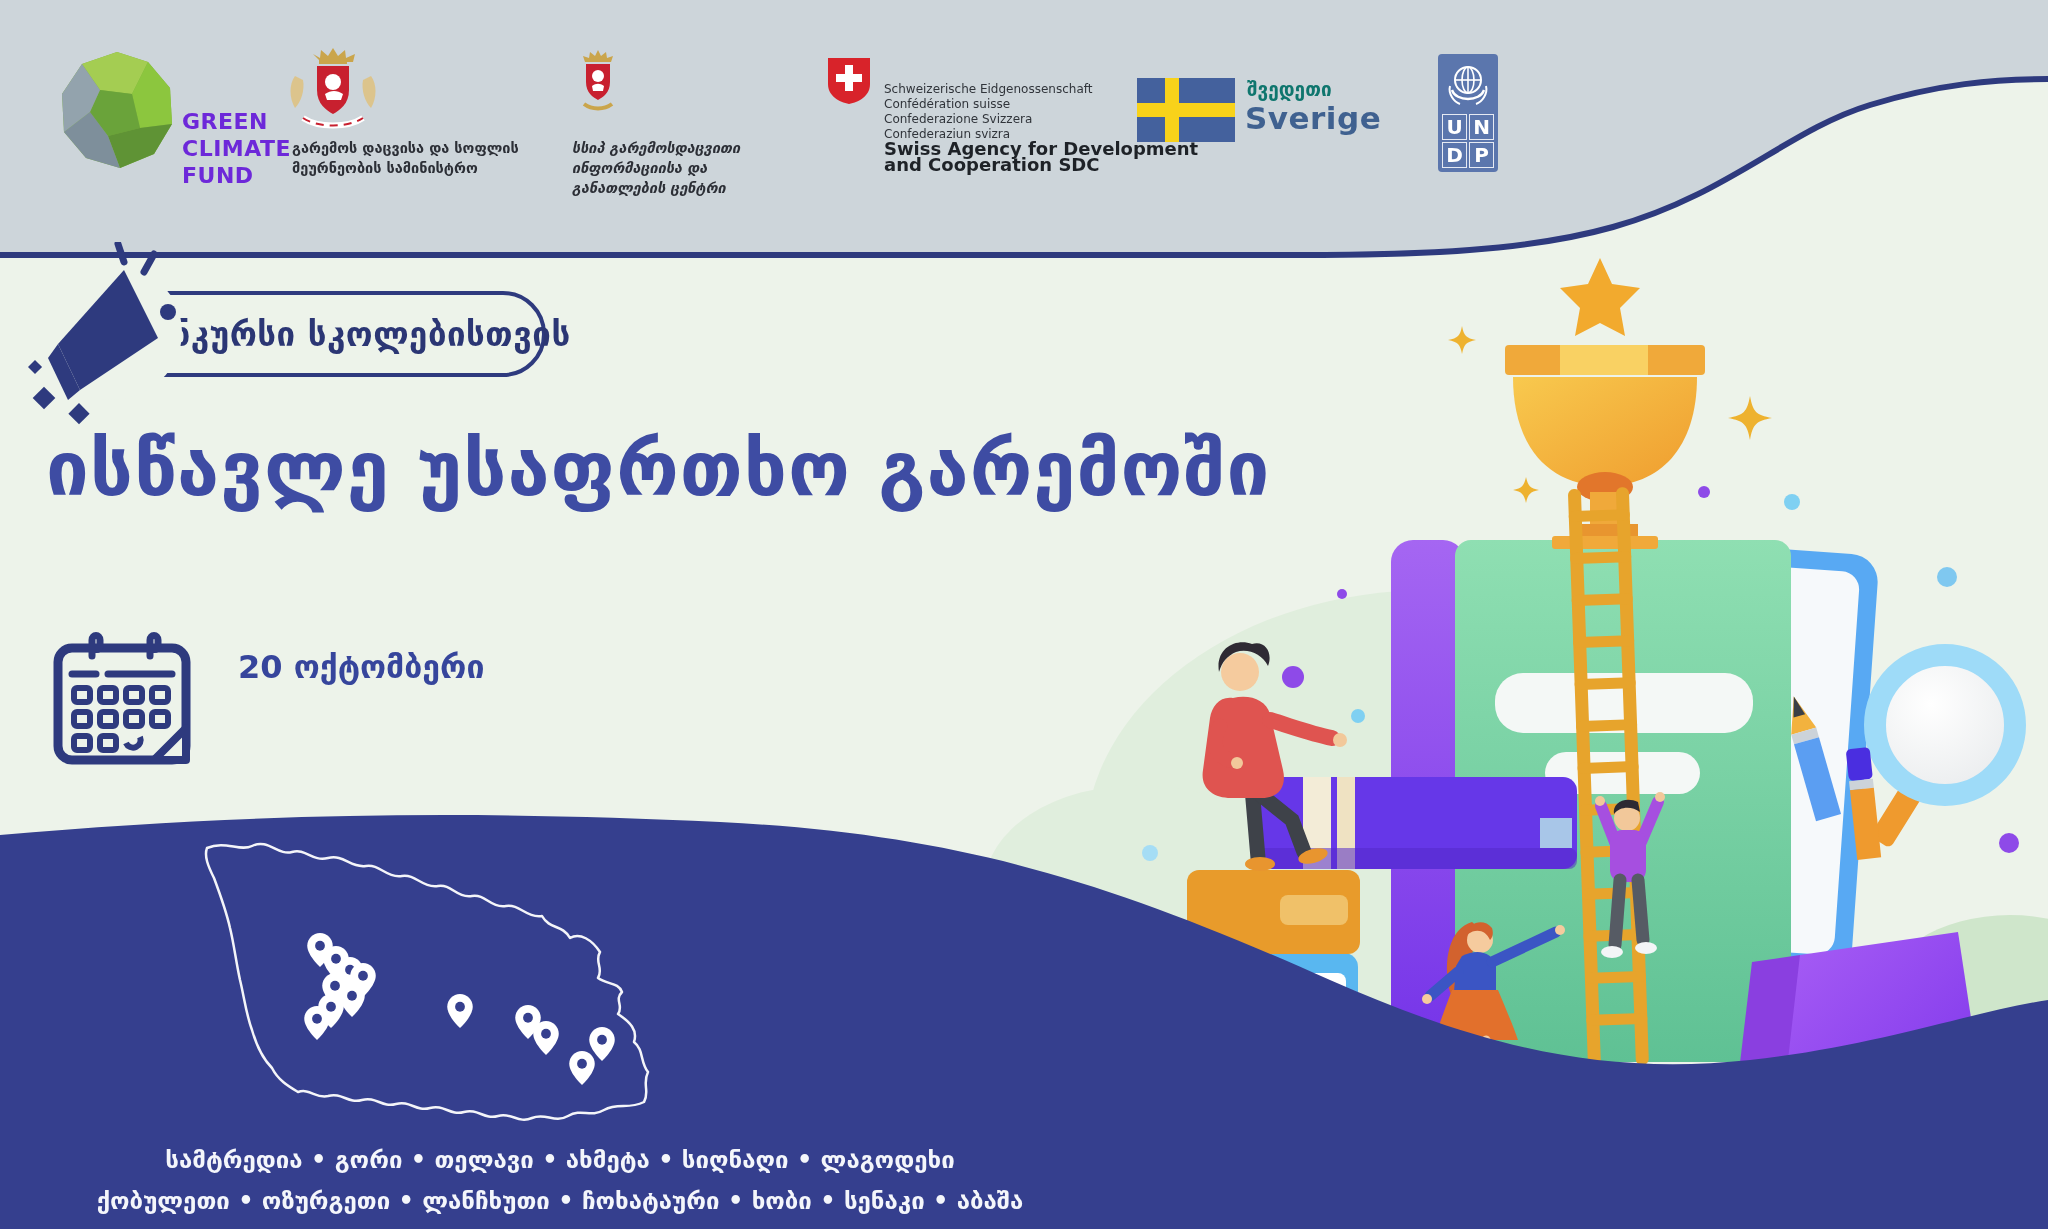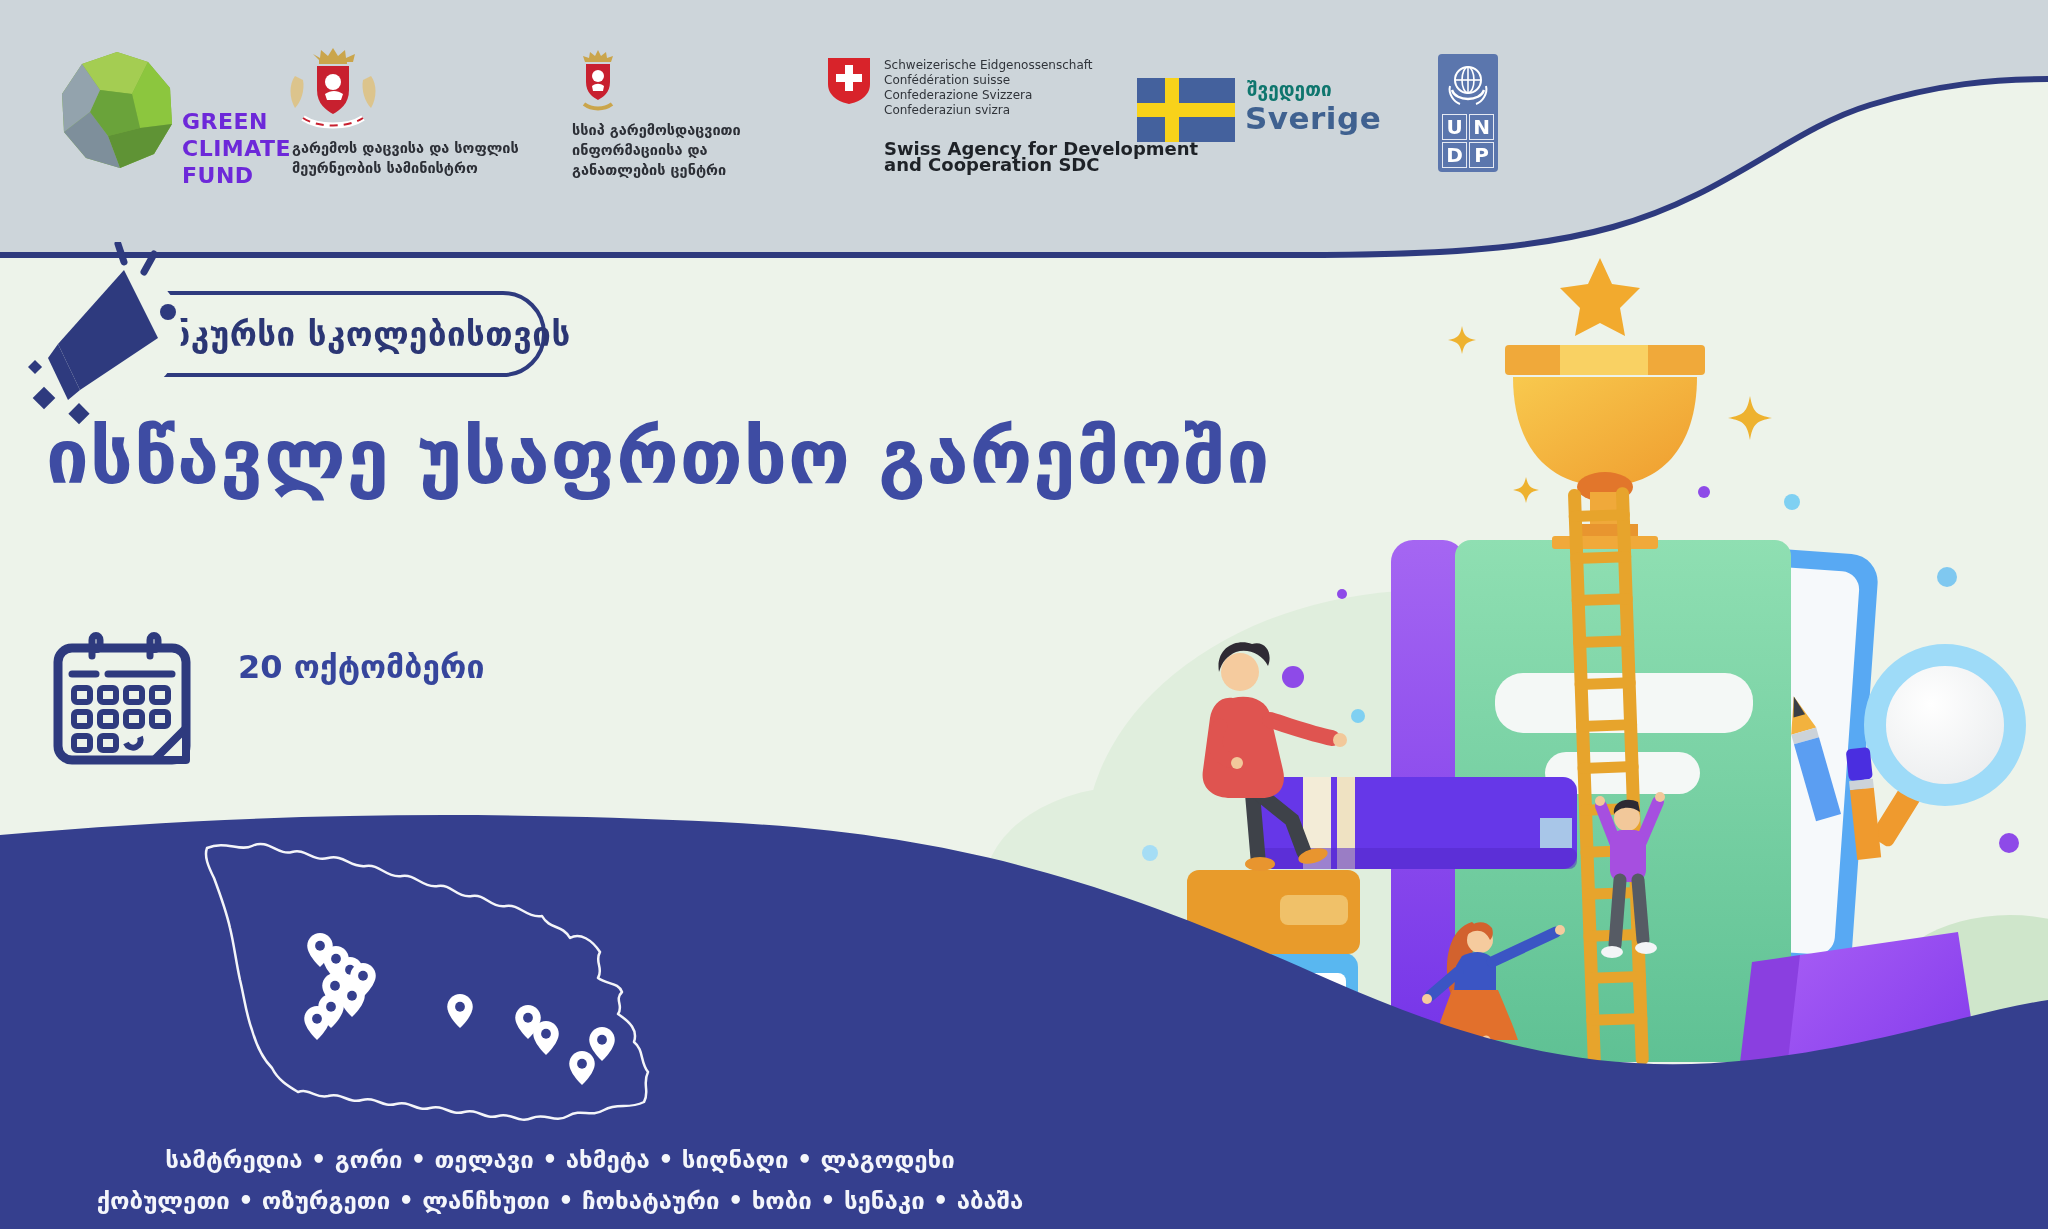--- a/index.html
+++ b/index.html
@@ -4,35 +4,35 @@
 <style>
   html,body{margin:0;padding:0;background:#555;}
   .canvas{position:relative;width:2048px;height:1229px;overflow:hidden;
     background:#edf3ea;font-family:"DejaVu Sans",sans-serif;}
   .abs{position:absolute;}
   svg{display:block;}
   
   .band-svg{left:0;top:0;z-index:2;pointer-events:none;}
   .logo-text{color:#6d28d9;font-weight:700;font-size:22px;line-height:27px;letter-spacing:.5px;z-index:3;}
   .geo-logo-text{color:#2c2f36;font-weight:700;font-size:14.5px;line-height:20px;z-index:3;}
-  .swiss-text{color:#30343a;font-size:12px;line-height:15px;z-index:3;}
+  .swiss-text{color:#30343a;font-size:12px;line-height:15px;z-index:3;margin-top:24px;}
   .swiss-agency{color:#1e2227;font-weight:700;font-size:18px;line-height:16px;z-index:3;}
   .sweden-ka{color:#0f766e;font-size:19px;font-weight:600;z-index:3;}
   .sweden-lat{color:#3f6190;font-size:31px;font-weight:700;letter-spacing:.5px;z-index:3;}
   .undp-box{width:60px;height:118px;background:#5b76ad;border-radius:4px;z-index:3;}
   .undp-grid{position:absolute;left:4px;top:60px;width:52px;height:54px;
     display:grid;grid-template-columns:1fr 1fr;grid-template-rows:1fr 1fr;gap:2px;}
   .undp-grid span{display:flex;align-items:center;justify-content:center;
     color:#fff;font-weight:700;font-size:20px;border:1px solid rgba(255,255,255,.85);}
   
   .badge{left:80px;top:291px;width:466px;height:86px;border:4px solid #2e3a7e;border-radius:44px;
     display:flex;align-items:center;justify-content:center;padding-left:70px;box-sizing:border-box;z-index:4;}
   .badge span{color:#2b3674;font-weight:700;font-size:33px;letter-spacing:.5px;white-space:nowrap;}
   .mega-svg{left:28px;top:242px;z-index:5;}
-  .title{left:46px;top:412px;width:1400px;color:#3e4ca3;font-weight:700;font-size:76px;
+  .title{left:46px;top:424px;width:1400px;color:#3e4ca3;font-weight:700;font-size:76px;
     letter-spacing:1px;white-space:nowrap;z-index:4;}
   .cal-svg{left:50px;top:630px;z-index:4;}
   .date-big{left:238px;top:648px;color:#36459c;font-weight:700;font-size:32px;z-index:4;}
   .date-sub{left:240px;top:708px;color:#36459c;font-weight:700;font-size:25px;z-index:4;}
   
   .illus-svg{left:0;top:0;z-index:1;pointer-events:none;}
   .wave-svg{left:0;top:0;z-index:6;pointer-events:none;}
   .cities{left:30px;top:1140px;width:1060px;text-align:center;z-index:7;
     color:#f4f6fb;font-weight:600;font-size:24px;line-height:41px;}
 </style>
@@ -235,21 +235,21 @@
     <div>მეურნეობის სამინისტრო</div>
   </div>
 
   <svg class="abs" style="left:576px;top:48px;z-index:3;" width="44" height="68" viewBox="0 0 44 68">
     <path d="M22,2 L25,8 L30,4 L31,10 L37,8 L35,14 L9,14 L7,8 L13,10 L14,4 L19,8 Z" fill="#caa54b"></path>
     <path d="M10,16 h24 v18 c0,11 -7,15 -12,18 c-5,-3 -12,-7 -12,-18 Z" fill="#c8202f"></path>
     <circle cx="22" cy="28" r="6" fill="#ffffff"></circle>
     <path d="M16,38 C20,35 24,35 28,38 L27,43 L17,43 Z" fill="#ffffff"></path>
     <path d="M8,56 C16,62 28,62 36,56" fill="none" stroke="#caa54b" stroke-width="4"></path>
   </svg>
-  <div class="abs geo-logo-text" style="left:572px;top:120px;">
+  <div class="abs geo-logo-text" style="left:572px;top:138px;font-style:italic;">
     <div>სსიპ გარემოსდაცვითი</div>
     <div>ინფორმაციისა და</div>
     <div>განათლების ცენტრი</div>
   </div>
 
   <svg class="abs" style="left:826px;top:56px;z-index:3;" width="46" height="50" viewBox="0 0 46 50">
     <path d="M2,2 h42 v26 c0,12 -11,18 -21,20 c-10,-2 -21,-8 -21,-20 Z" fill="#d8232a"></path>
     <rect x="19" y="9" width="8" height="26" fill="#ffffff"></rect>
     <rect x="10" y="18" width="26" height="8" fill="#ffffff"></rect>
   </svg>

